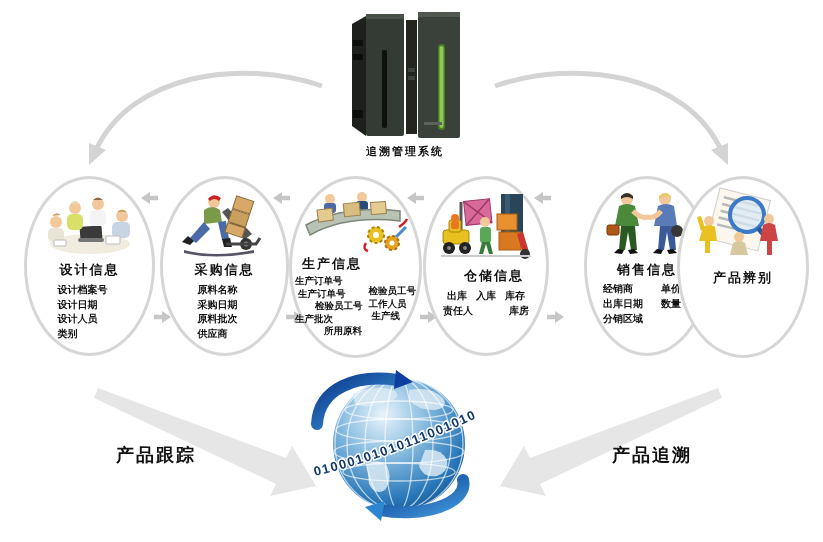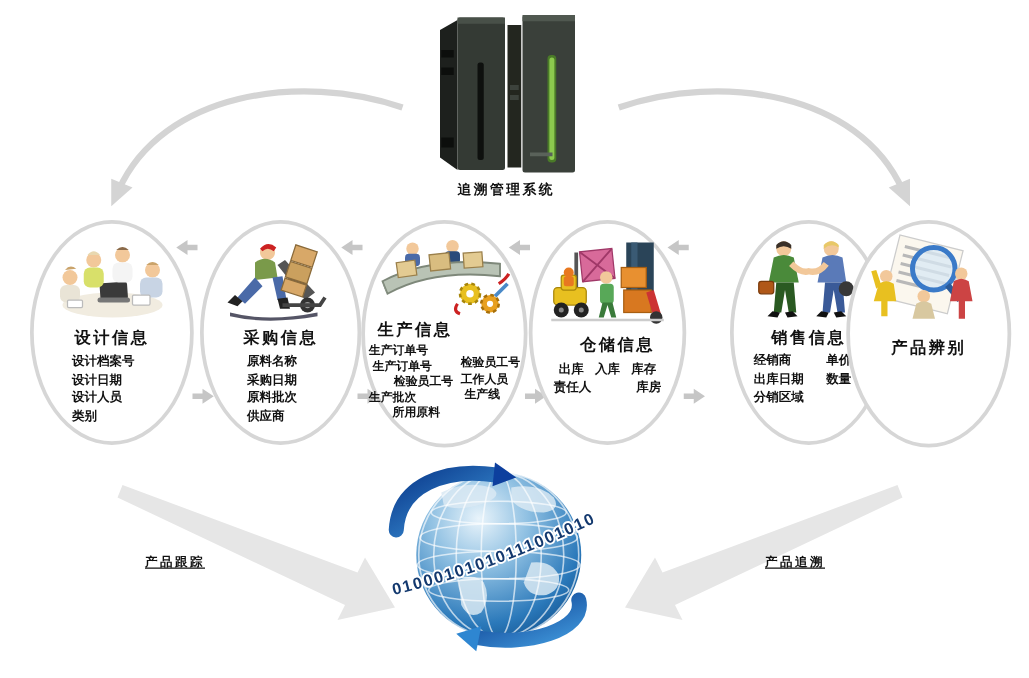--- a/index.html
+++ b/index.html
@@ -19,29 +19,29 @@
           display:flex; flex-direction:column; align-items:center; padding-top:11px; }
   .node-art { height:68px; display:flex; align-items:center; justify-content:center; }
   .node-title { font-size:13px; font-weight:bold; letter-spacing:2px; margin-top:3px; white-space:nowrap; }
   .node-lines { margin-top:4px; }
   .node-line { font-size:10px; font-weight:bold; line-height:1.45; white-space:nowrap; }
 
   .cols { display:flex; margin-top:2px; }
   .col-l .node-line { font-size:9.5px; line-height:1.32; }
   .col-r { margin-left:6px; margin-top:10px; }
   .col-r .node-line { font-size:9.5px; line-height:1.32; }
-  .ind1 { margin-left:3px; } .ind2 { margin-left:20px; } .ind3 { } .ind4 { margin-left:19px; }
+  .ind1 { margin-left:3px; } .ind2 { margin-left:20px; } .ind3 { } .ind4 { margin-left:29px; }
 
   .wh-row { display:flex; gap:9px; justify-content:center; font-size:10px; font-weight:bold; line-height:1.5; }
   .wh-row2 { gap:36px; }
 
   .sales-grid { display:grid; grid-template-columns:58px 30px; margin-top:2px; }
   .sales-grid .node-line { line-height:1.5; }
 
-  .flow-label { position:absolute; font-size:10px; font-weight:bold; letter-spacing:2px;text-decoration:underline; }
+  .flow-label { position:absolute; font-size:18px; font-weight:bold; letter-spacing:2px; }
   .flow-left { left:116px; top:443px; }
   .flow-right { left:612px; top:443px; }
 
   .globe-art { position:absolute; left:301px; top:372px; }
   .internet-label { position:absolute; left:355px; top:516px; width:100px; text-align:center;
                     font-size:16px; font-weight:bold; letter-spacing:2px; }
   .binary-text { font-size:13px; font-weight:bold; letter-spacing:1.5px; fill:#12386e;
                  stroke:#ffffff; stroke-width:3px; paint-order:stroke; }
 </style>
 </head>

